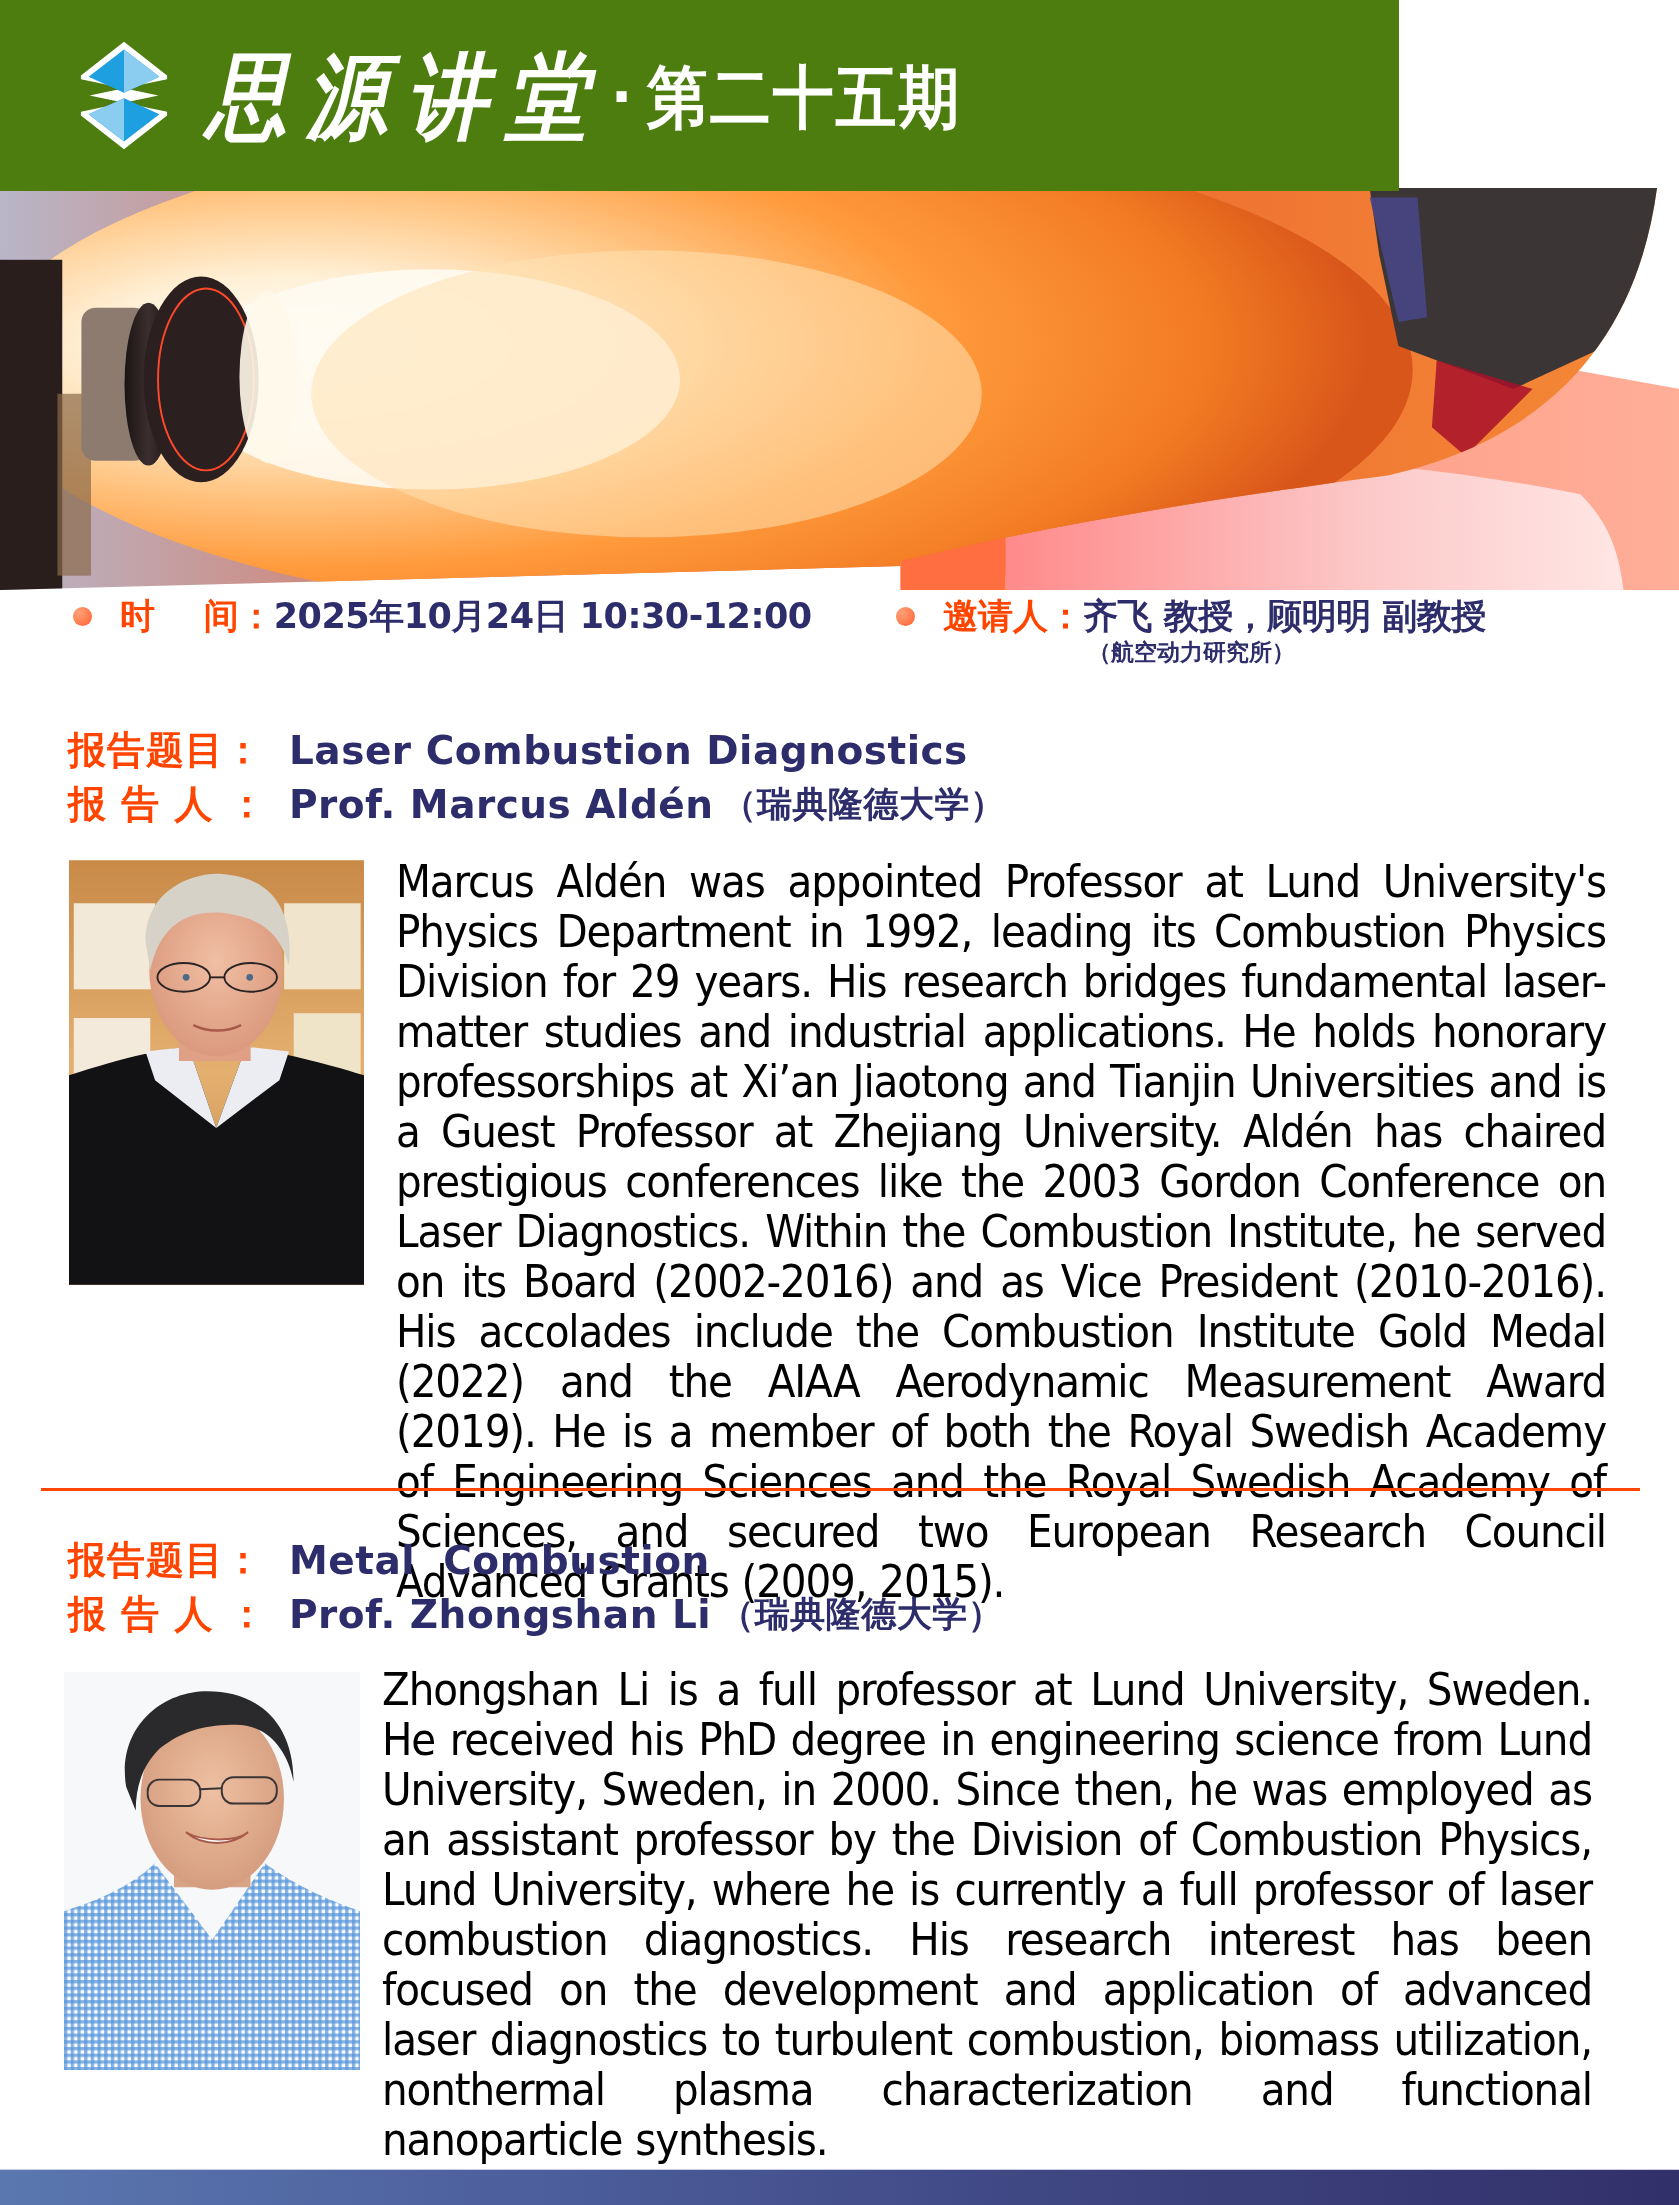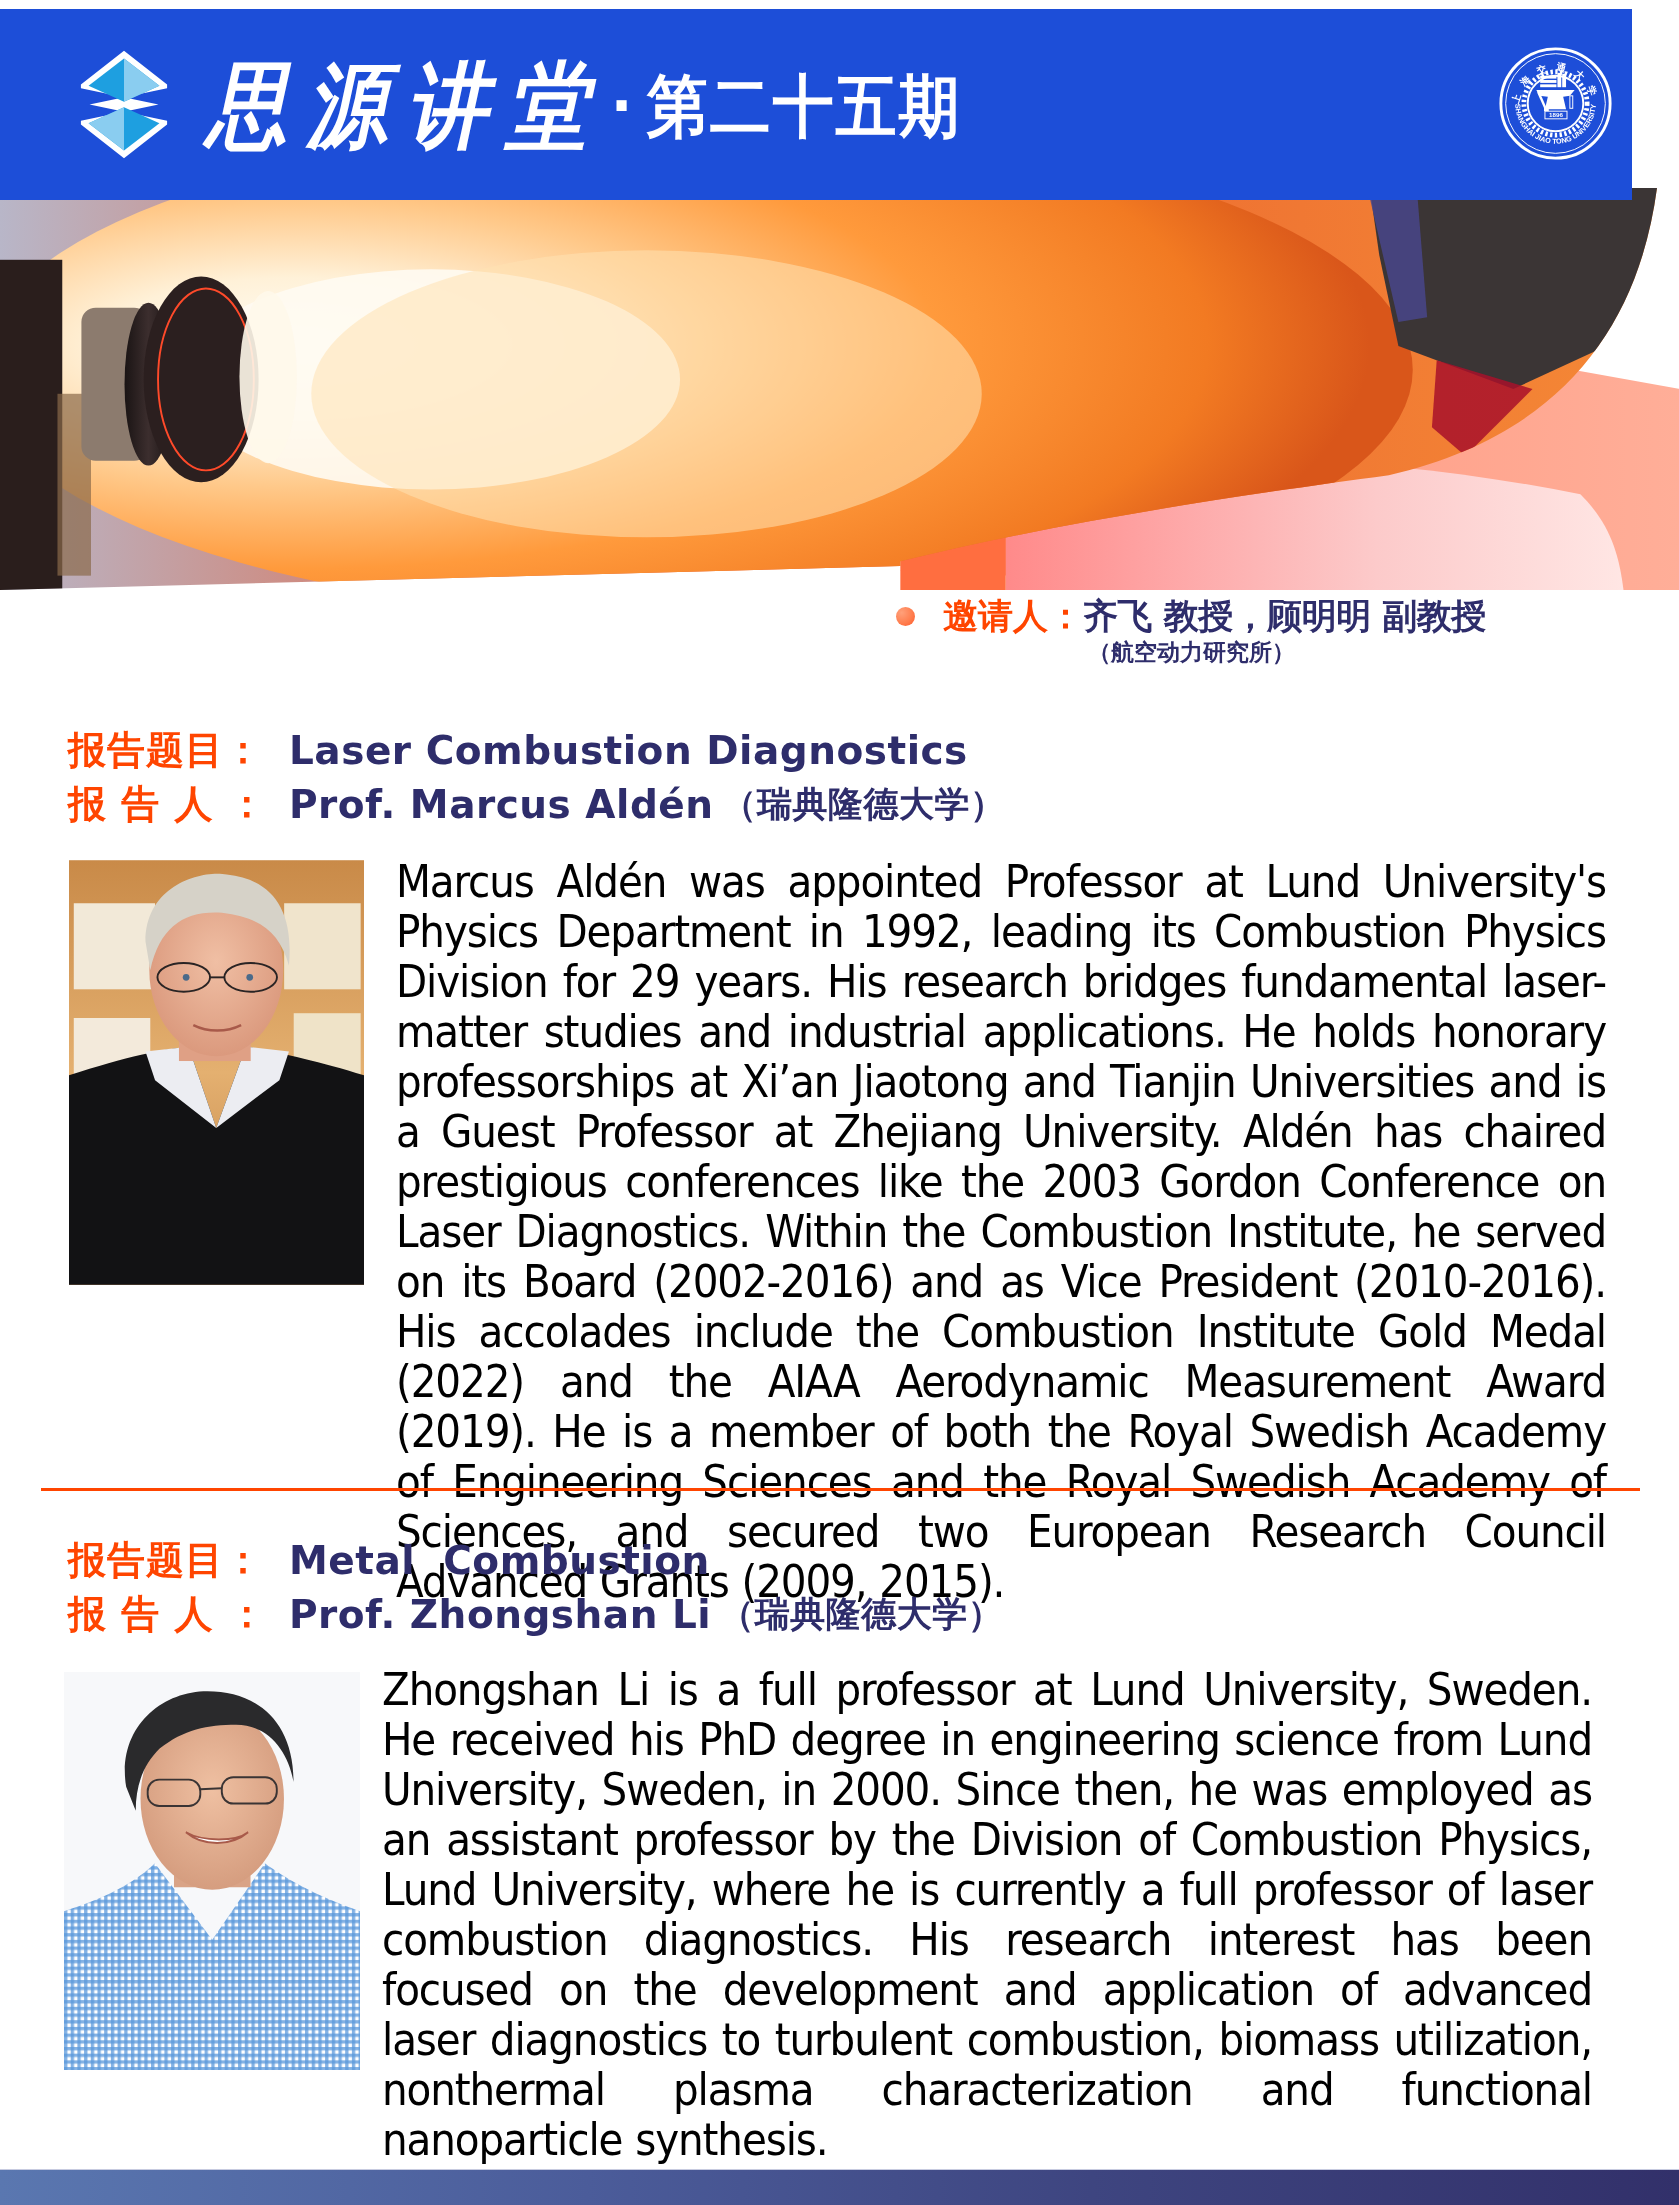--- a/index.html
+++ b/index.html
@@ -1,22 +1,22 @@
 <!DOCTYPE html>
 <html style="font-size:7.7px"><head>
   <meta charset="utf-8">
   <style>
     * { margin: 0; padding: 0; box-sizing: border-box; }
     html, body { width: 1680px; height: 2205px; background: #ffffff; overflow: hidden; }
     body { position: relative; font-family: "DejaVu Sans", "Liberation Sans", sans-serif; }
 
     
     .header {
-      position: absolute; left: 0; top: 9px; width: 1632px; height: 191px;
-      background: #1d4ed8; z-index: 3;
+      position: absolute; left: 0; top: 0; width: 1399px; height: 191px;
+      background: #4d7c0f; z-index: 3;
     }
     .brand-logo { position: absolute; left: 76px; top: 39px; width: 96px; height: 113px; }
     .brand-title {
       position: absolute; left: 206px; top: 44px; height: 105px;
       display: flex; align-items: center; color: #ffffff;
     }
     .brand-name {
       font-family: "DejaVu Serif", "Liberation Serif", serif;
       font-size: 81px; font-weight: bold; font-style: italic;
       letter-spacing: 19px; line-height: 1;
@@ -195,20 +195,25 @@
     <ellipse cx="430" cy="400" rx="100" ry="190" fill="none" stroke="#ff4a2a" stroke-width="4"></ellipse>
     <ellipse cx="560" cy="395" rx="60" ry="180" fill="#fff8ea" opacity="0.9"></ellipse>
 
     <polygon points="2860,0 3470,0 3420,300 3160,420 2920,330 2880,140" fill="#3b3535"></polygon>
     <polygon points="2860,20 2960,20 2980,270 2920,280" fill="#4a4790" opacity="0.8"></polygon>
     <polygon points="3000,360 3200,420 3060,560 2990,500" fill="#a8102a" opacity="0.85"></polygon>
   </g>
 </svg>
 
 <div class="info-col" style="left:73px; top:594px;">
+  <div class="info-row">
+    <span class="dot"></span>
+    <span class="info-label">时    间：</span>
+    <span class="info-value">2025年10月24日 10:30-12:00</span>
+  </div>
 </div>
 
 <div class="info-col" style="left:896px; top:594px;">
   <div class="info-row">
     <span class="dot"></span>
     <span class="info-label">邀请人：</span>
     <span class="info-value">齐飞 教授，顾明明 副教授</span>
   </div>
   <div class="info-sub" style="margin-left:192px;">（航空动力研究所）</div>
 </div>

